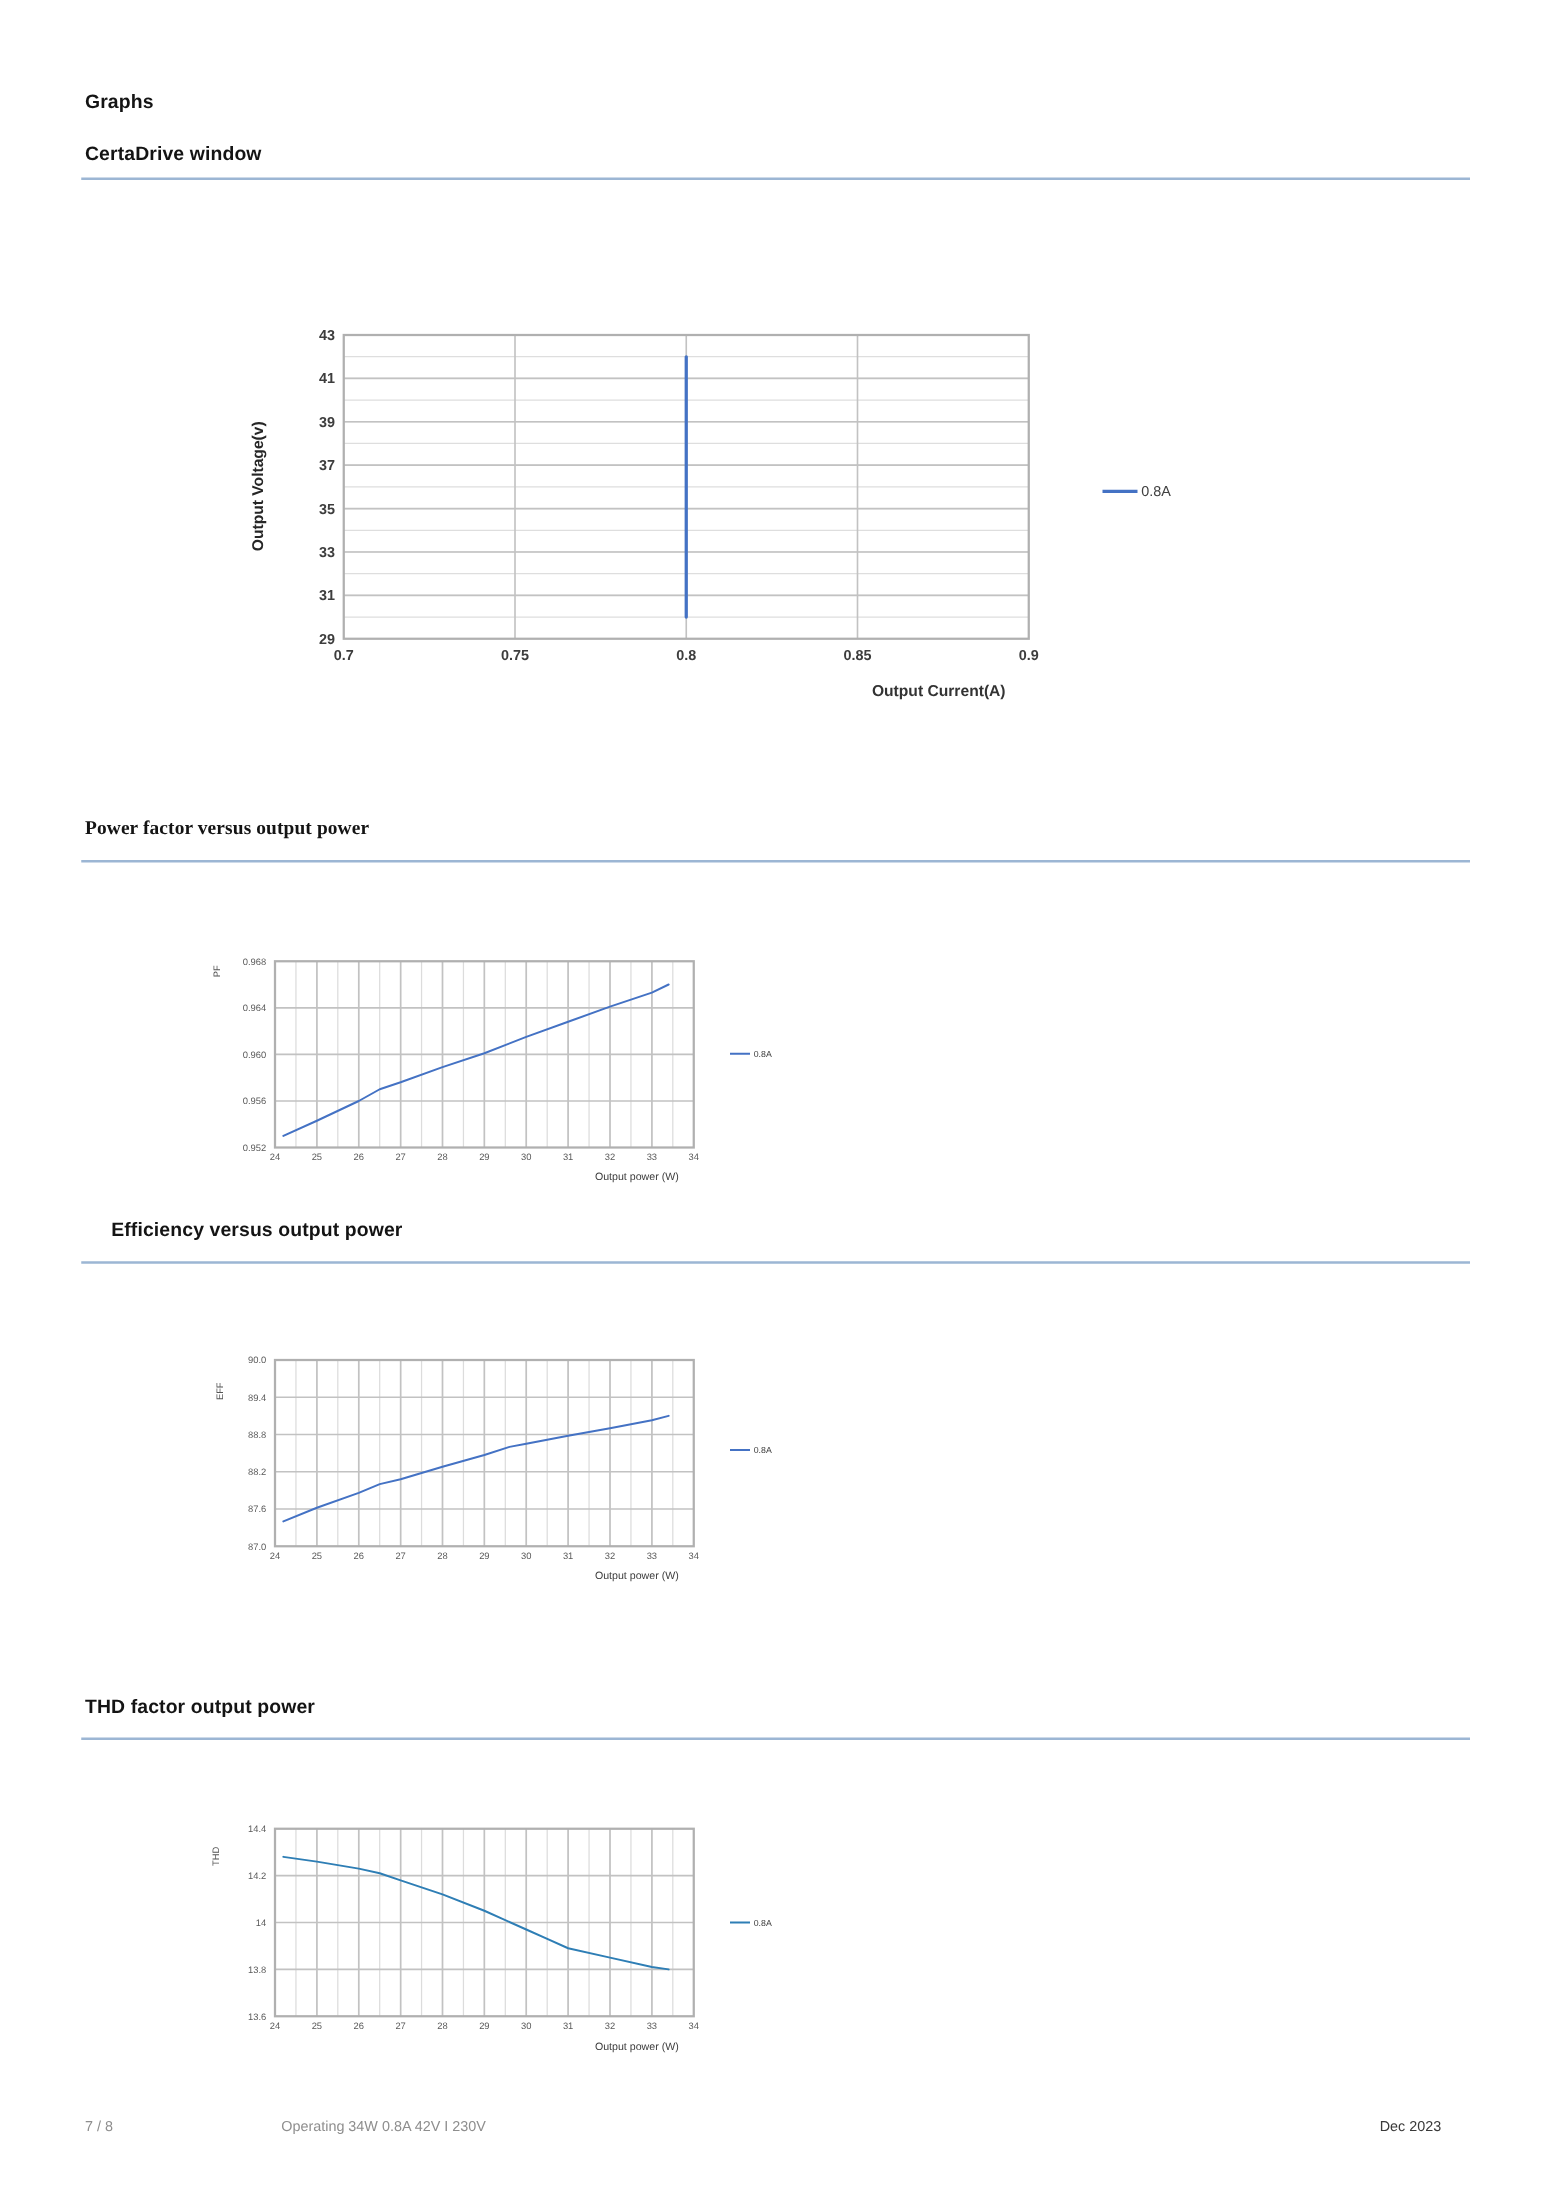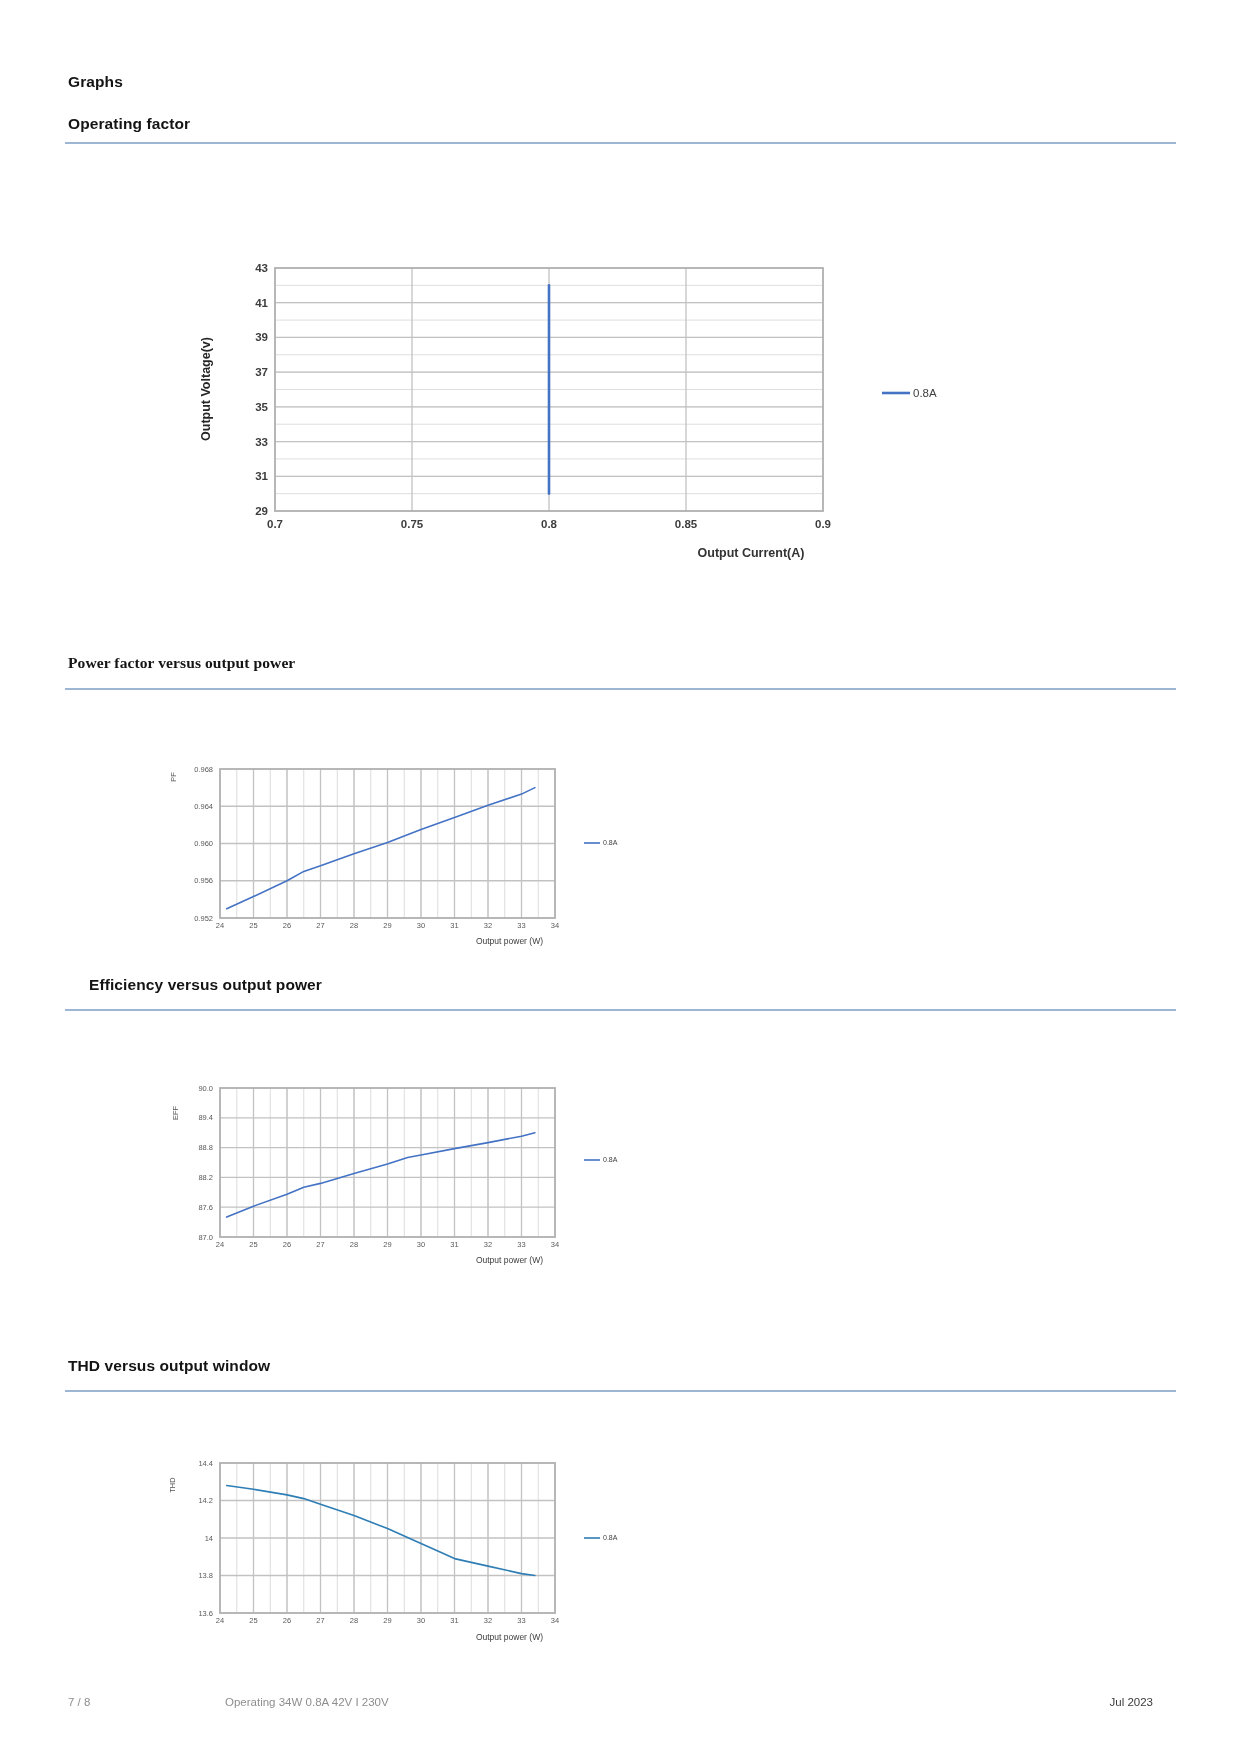--- a/index.html
+++ b/index.html
@@ -32,21 +32,21 @@
     font-size:11.5px;color:#3a3a3a;
   }
 </style>
 </head>
 <body>
 
 <div class="page">
 
   <div class="heading" style="left:68px;top:73px;">Graphs</div>
 
-  <div class="heading" style="left:68px;top:115px;">Operating factor</div>
+  <div class="heading" style="left:68px;top:115px;">CertaDrive window</div>
   <div class="divider" style="top:142px;"></div>
 
   <div class="chart-box" style="left:180px;top:225px;">
     <svg width="780" height="345" viewBox="0 0 780 345">
         <line x1="95" y1="268.64285714285717" x2="643" y2="268.64285714285717" stroke="#dedede" stroke-width="1"></line>
         <line x1="95" y1="251.28571428571428" x2="643" y2="251.28571428571428" stroke="#dedede" stroke-width="1"></line>
         <line x1="95" y1="233.92857142857144" x2="643" y2="233.92857142857144" stroke="#dedede" stroke-width="1"></line>
         <line x1="95" y1="216.57142857142856" x2="643" y2="216.57142857142856" stroke="#dedede" stroke-width="1"></line>
         <line x1="95" y1="199.21428571428572" x2="643" y2="199.21428571428572" stroke="#dedede" stroke-width="1"></line>
         <line x1="95" y1="181.85714285714286" x2="643" y2="181.85714285714286" stroke="#dedede" stroke-width="1"></line>
@@ -205,21 +205,21 @@
         <text x="348" y="172" text-anchor="middle" font-size="7.5" font-weight="400" fill="#595959">32</text>
         <text x="381.5" y="172" text-anchor="middle" font-size="7.5" font-weight="400" fill="#595959">33</text>
         <text x="415" y="172" text-anchor="middle" font-size="7.5" font-weight="400" fill="#595959">34</text>
         <text x="403" y="188" text-anchor="end" font-size="8.5" font-weight="400" fill="#3c3c3c">Output power (W)</text>
         <text x="38" y="38" text-anchor="middle" font-size="7.5" fill="#555555" transform="rotate(-90 38 38)">EFF</text>
         <line x1="444" y1="85" x2="460" y2="85" stroke="#4472C4" stroke-width="1.6"></line>
         <text x="463" y="87.45" font-size="7" fill="#404040">0.8A</text>
       </svg>
   </div>
 
-  <div class="heading" style="left:68px;top:1357px;">THD versus output window</div>
+  <div class="heading" style="left:68px;top:1357px;">THD factor output power</div>
   <div class="divider" style="top:1390px;"></div>
 
   <div class="chart-box" style="left:140px;top:1450px;">
     <svg width="530" height="215" viewBox="0 0 530 215">
         <line x1="96.75" y1="13" x2="96.75" y2="163" stroke="#dcdcdc" stroke-width="1"></line>
         <line x1="113.5" y1="13" x2="113.5" y2="163" stroke="#dcdcdc" stroke-width="1"></line>
         <line x1="130.25" y1="13" x2="130.25" y2="163" stroke="#dcdcdc" stroke-width="1"></line>
         <line x1="147" y1="13" x2="147" y2="163" stroke="#dcdcdc" stroke-width="1"></line>
         <line x1="163.75" y1="13" x2="163.75" y2="163" stroke="#dcdcdc" stroke-width="1"></line>
         <line x1="180.5" y1="13" x2="180.5" y2="163" stroke="#dcdcdc" stroke-width="1"></line>
@@ -268,15 +268,15 @@
         <text x="415" y="173" text-anchor="middle" font-size="7.5" font-weight="400" fill="#595959">34</text>
         <text x="403" y="190" text-anchor="end" font-size="8.5" font-weight="400" fill="#3c3c3c">Output power (W)</text>
         <text x="35" y="35" text-anchor="middle" font-size="7.5" fill="#555555" transform="rotate(-90 35 35)">THD</text>
         <line x1="444" y1="88" x2="460" y2="88" stroke="#2E7EB5" stroke-width="1.6"></line>
         <text x="463" y="90.45" font-size="7" fill="#404040">0.8A</text>
       </svg>
   </div>
 
   <div class="footer-text" style="left:68px;">7 / 8</div>
   <div class="footer-text" style="left:225px;">Operating 34W 0.8A 42V I 230V</div>
-  <div class="footer-date">Jul 2023</div>
+  <div class="footer-date">Dec 2023</div>
 
 </div>
 
 </body></html>

